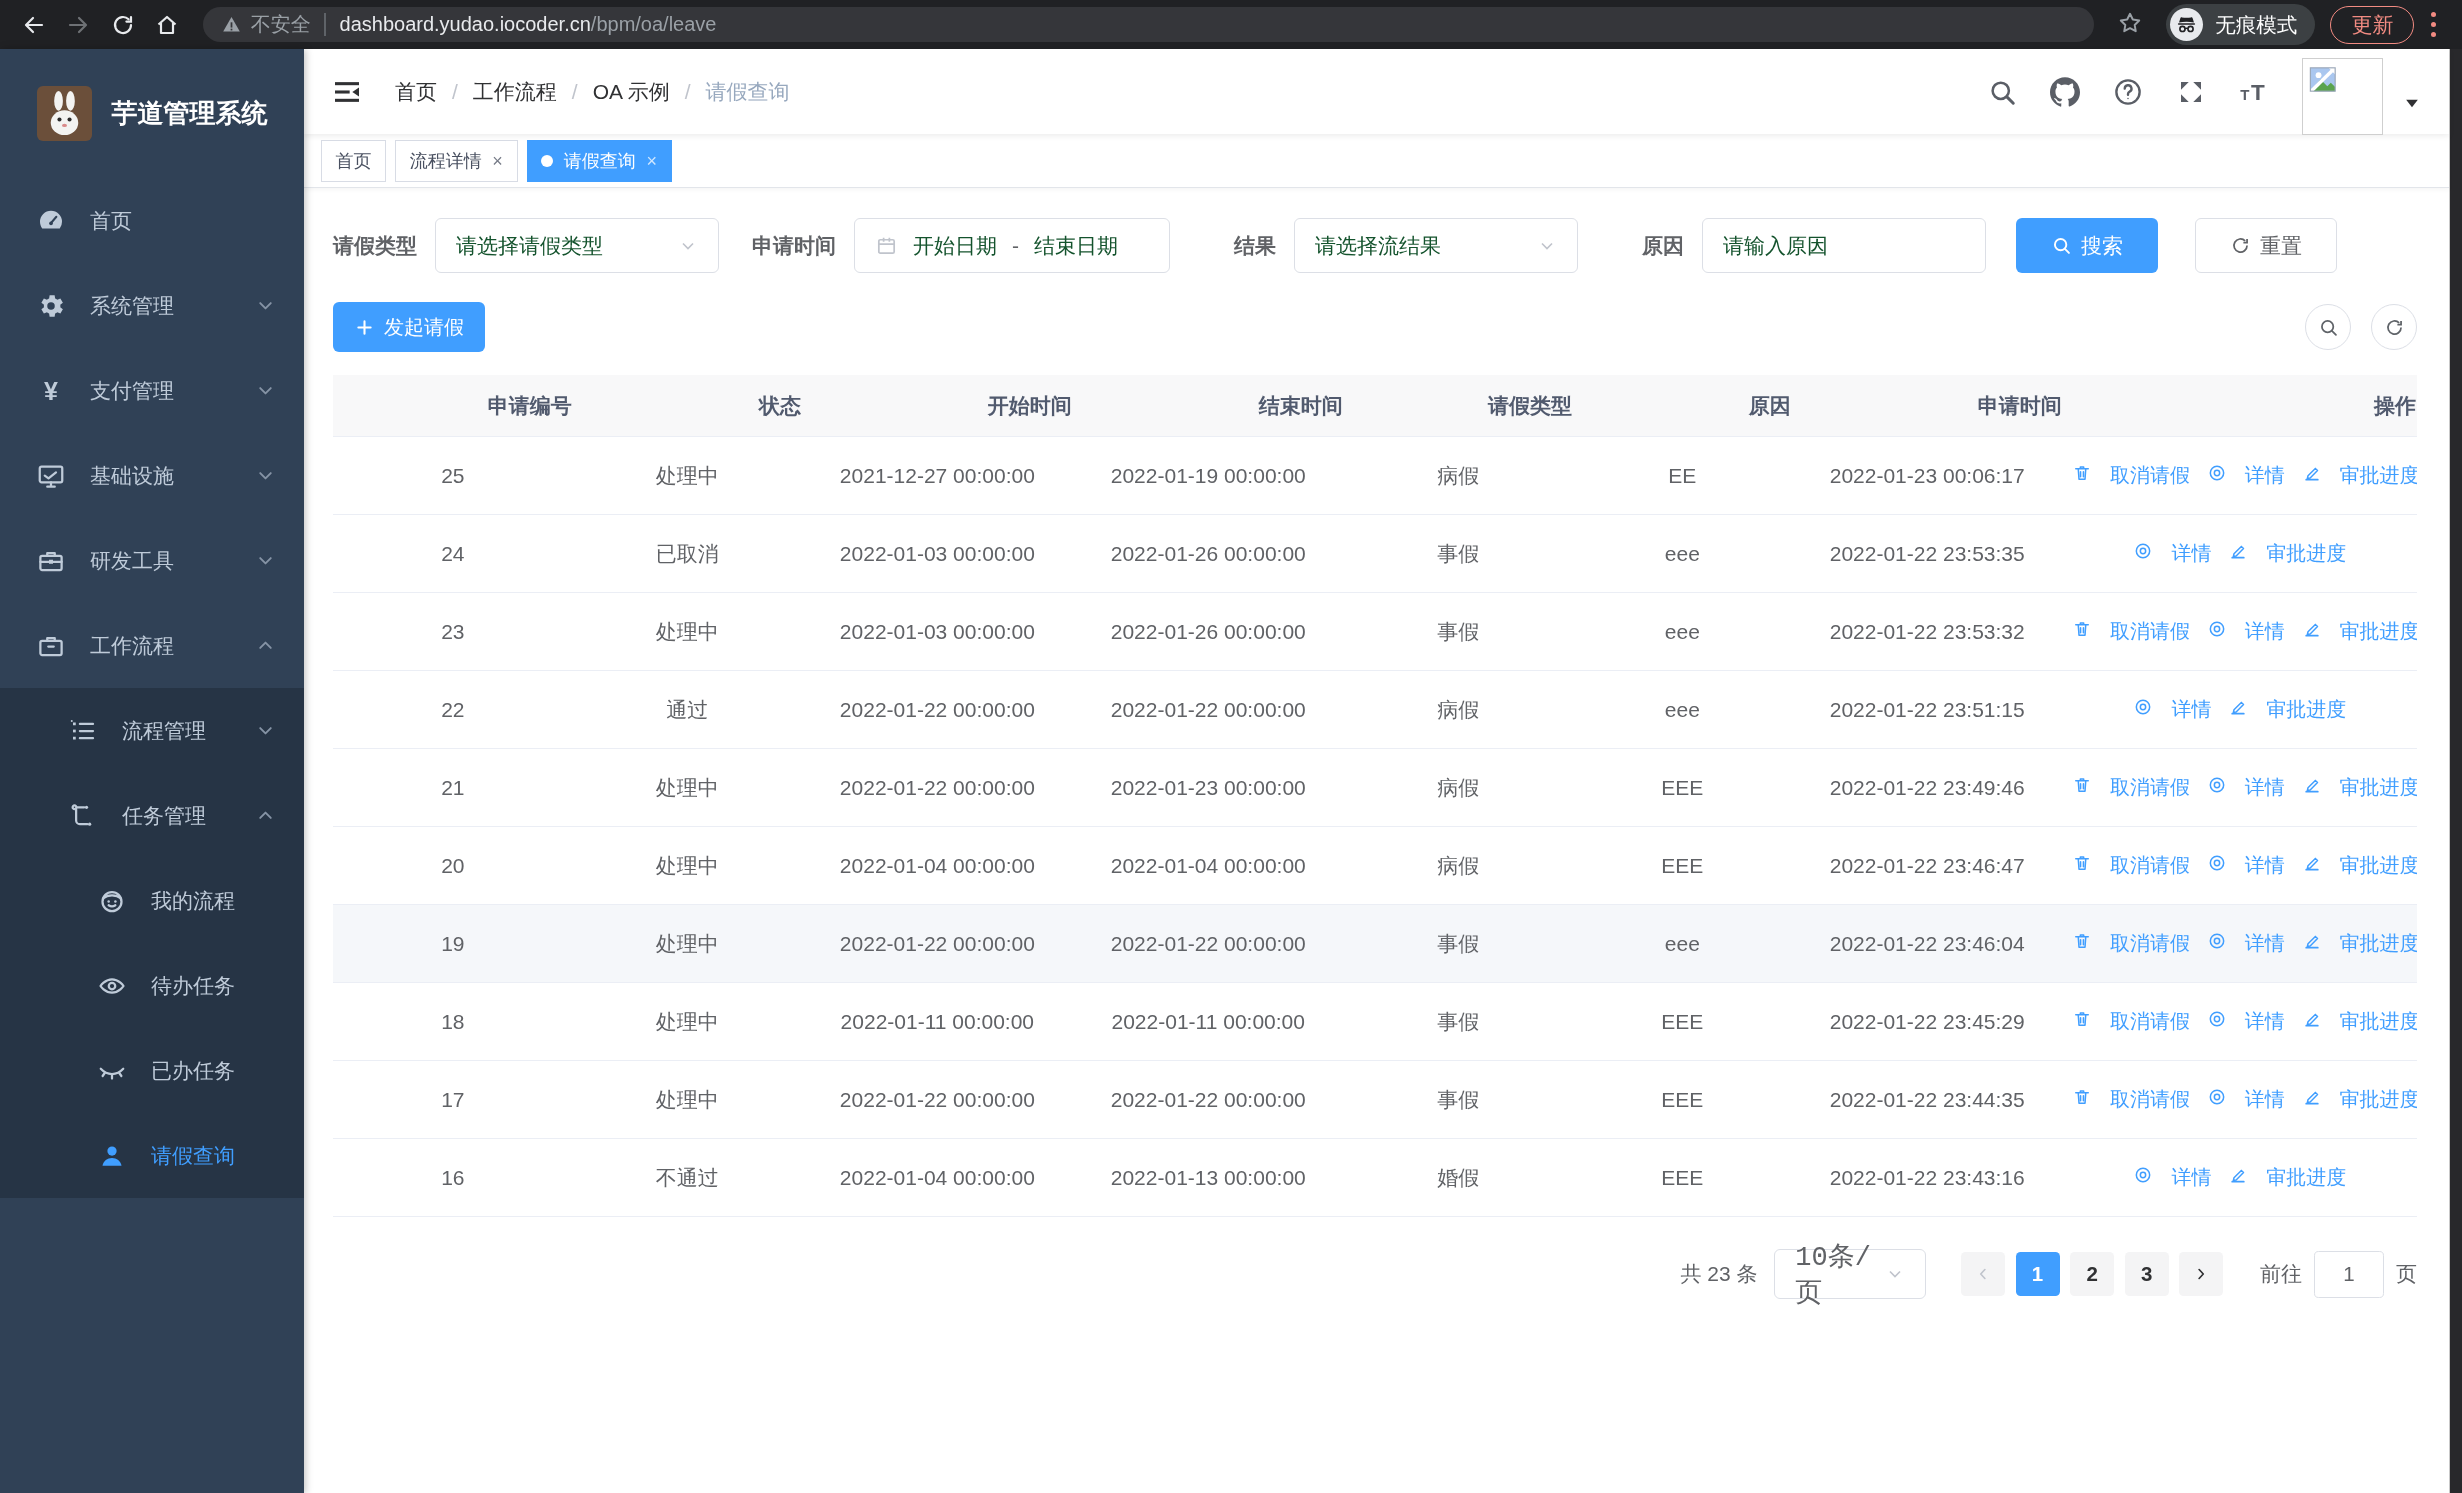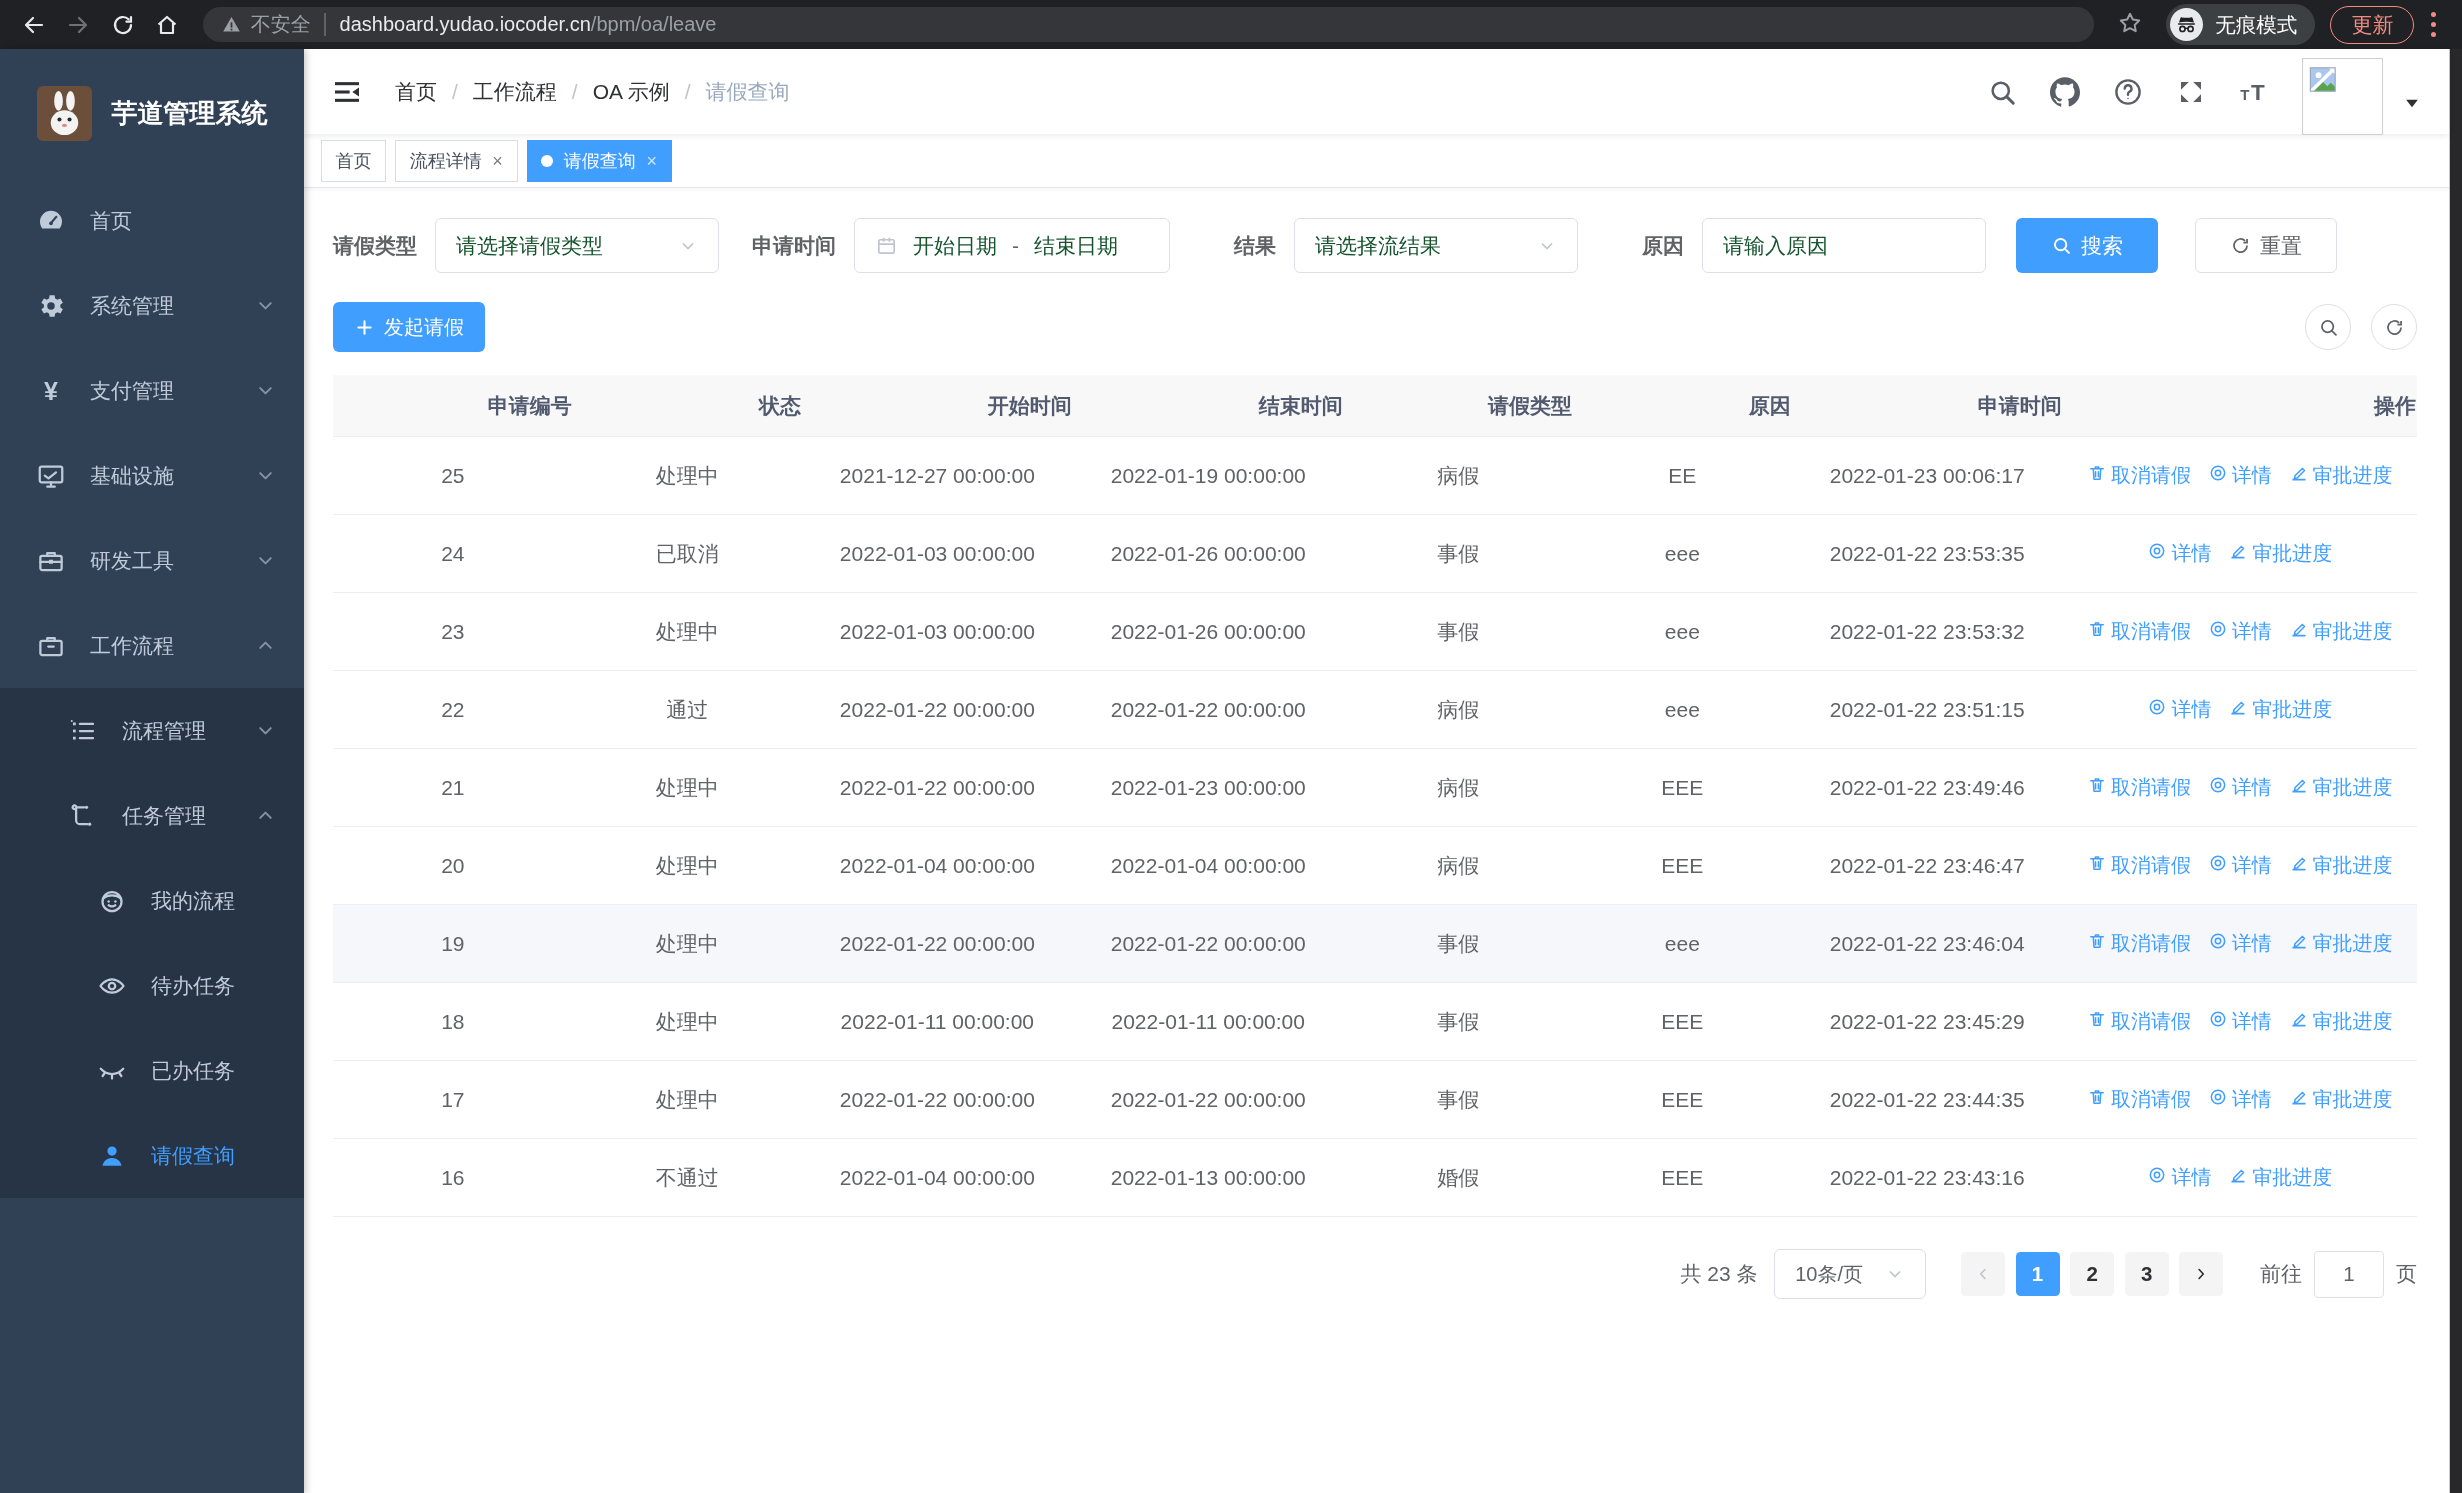--- a/index.html
+++ b/index.html
@@ -99,26 +99,26 @@
   .btn-create{height:50px;padding:0 20px;font-size:20px;}
   .circle-btns{margin-left:auto;display:flex;gap:20px;align-items:center;}
   .circle-btn{width:44px;height:44px;border-radius:50%;border:1.5px solid #dcdfe6;background:#fff;color:#5f6368;display:flex;align-items:center;justify-content:center;cursor:pointer;}
   .circle-btn svg{width:21px;height:21px;}
 
   
   table{width:100%;border-collapse:collapse;table-layout:fixed;}
   thead th{height:59px;background:#f8f8f9;color:#515a6e;font-size:21px;font-weight:700;border-bottom:1.5px solid #ebeef5;text-align:right;}
   tbody td{height:75px;text-align:center;font-size:21px;color:#606266;border-bottom:1.5px solid #ebeef5;white-space:nowrap;overflow:hidden;}
   tbody tr.hovered{background:#f5f7fa;}
-  .link{color:var(--accent,#409eff);font-size:20px;display:inline-flex;align-items:center;gap:4px;margin:0 8.4px;cursor:pointer;white-space:nowrap;}
+  .link{color:var(--accent,#409eff);font-size:20px;display:inline-flex;align-items:center;gap:18px;margin:0 8.4px;cursor:pointer;white-space:nowrap;}
   .link svg{width:20px;height:20px;}
 
   
   .pagination{display:flex;justify-content:flex-end;align-items:center;margin-top:32px;gap:16.7px;font-size:21px;color:#606266;}
-  .size-select{width:152px;height:50px;font-size:20px;color:#606266;justify-content:space-between;margin-right:18px;cursor:pointer;}
+  .size-select{width:152px;height:50px;font-size:27px;color:#606266;justify-content:space-between;margin-right:18px;cursor:pointer;font-family:Liberation Mono, monospace;}
   .pg-btns{display:flex;gap:10.6px;align-items:center;}
   .page-btn{min-width:44px;height:44px;border-radius:4.6px;background:#f4f4f5;color:#303133;display:flex;align-items:center;justify-content:center;font-size:20.5px;font-weight:700;cursor:pointer;}
   .page-btn svg{width:18px;height:18px;}
   .page-btn.active{background:var(--accent,#409eff);color:#fff;}
   .page-btn.disabled{color:#c0c4cc;cursor:default;}
   .goto{display:flex;align-items:center;gap:12px;margin-left:20px;}
   .goto-input{width:70px;height:47px;border:1.5px solid #dcdfe6;border-radius:4.6px;text-align:center;font-size:20.5px;color:#606266;display:flex;align-items:center;justify-content:center;box-sizing:border-box;}
 </style>
 </head>
 <body>

